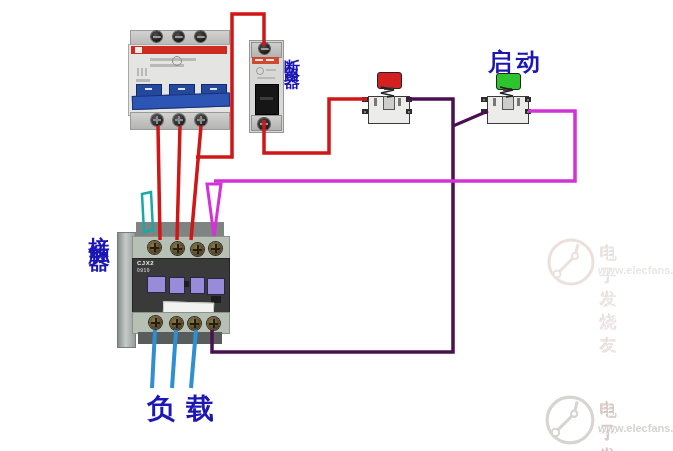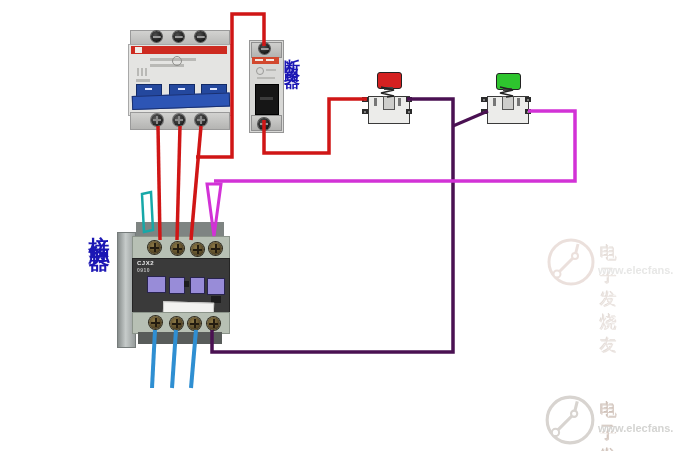--- a/index.html
+++ b/index.html
@@ -174,23 +174,25 @@
       <polyline points="196,330 191,388" fill="none" stroke="#2f8fd2" stroke-width="4"></polyline>
       <polyline points="381,87 394,90 381,93 394,96 387,97" fill="none" stroke="#222222" stroke-width="1.5"></polyline>
       <polyline points="500,87 513,90 500,93 513,96 506,97" fill="none" stroke="#222222" stroke-width="1.5"></polyline>
       <polygon points="207,184 221,184 214,236" fill="none" stroke="#d232d6" stroke-width="3"></polygon>
       <polygon points="142,194 151,192 153,230 144,232" fill="none" stroke="#17a8a8" stroke-width="2.5"></polygon>
     </svg>
 
   <div class="abs cnlabel lbl-layer" style="left:284px;top:46px;font-size:16px;">
     <span class="vert" style="letter-spacing:7px;">断路器</span>
   </div>
+  <div class="abs cnlabel lbl-layer" style="left:488px;top:50px;font-size:24px;letter-spacing:4px;">启动</div>
   <div class="abs cnlabel lbl-layer" style="left:89px;top:218px;font-size:21px;">
     <span class="vert" style="letter-spacing:8px;">接触器</span>
   </div>
+  <div class="abs cnlabel lbl-layer" style="left:147px;top:395px;font-size:28px;letter-spacing:11px;">负载</div>
 
   <div class="abs wm-mid">
     <svg class="abs" style="left:545px;top:236px;" width="52" height="52" viewBox="0 0 52 52">
       <circle cx="26" cy="26" r="22" fill="none" stroke="#dcc8c0" stroke-width="3"></circle>
       <line x1="12" y1="38" x2="30" y2="20" stroke="#dcc8c0" stroke-width="3"></line>
       <path d="M30 20 L33 8" fill="none" stroke="#dcc8c0" stroke-width="3"></path>
       <circle cx="12" cy="38" r="3.5" fill="#fff" stroke="#dcc8c0" stroke-width="2"></circle>
       <circle cx="30" cy="20" r="3" fill="#fff" stroke="#dcc8c0" stroke-width="2"></circle>
     </svg>
     <div class="abs wm-name" style="left:600px;top:242px;font-size:17px;letter-spacing:1px;">电子发烧友</div>

